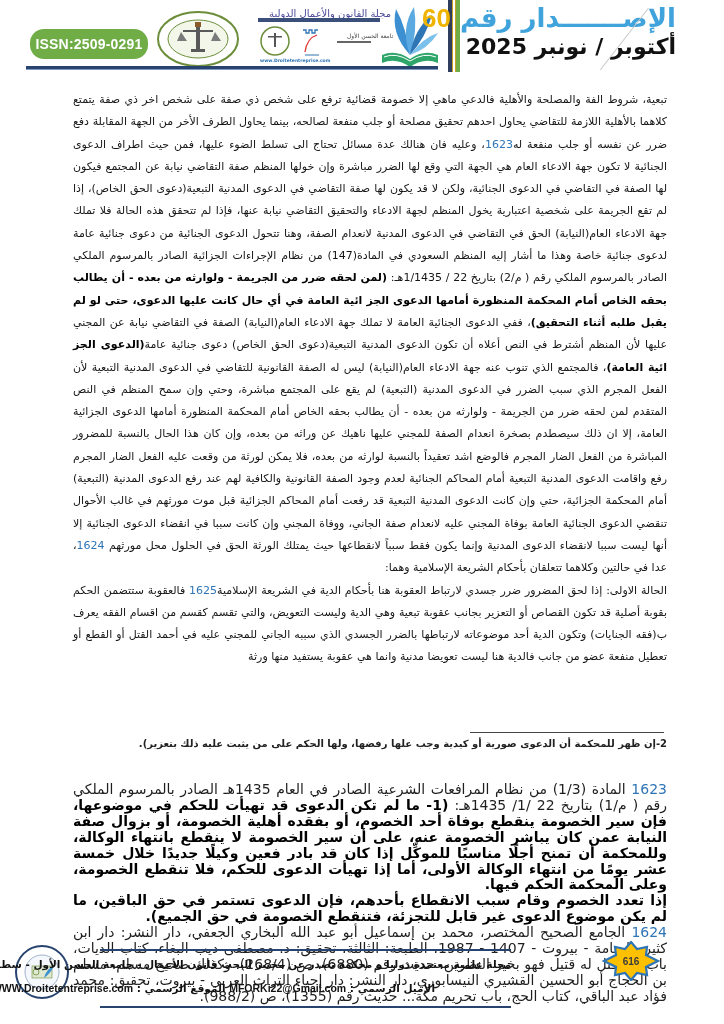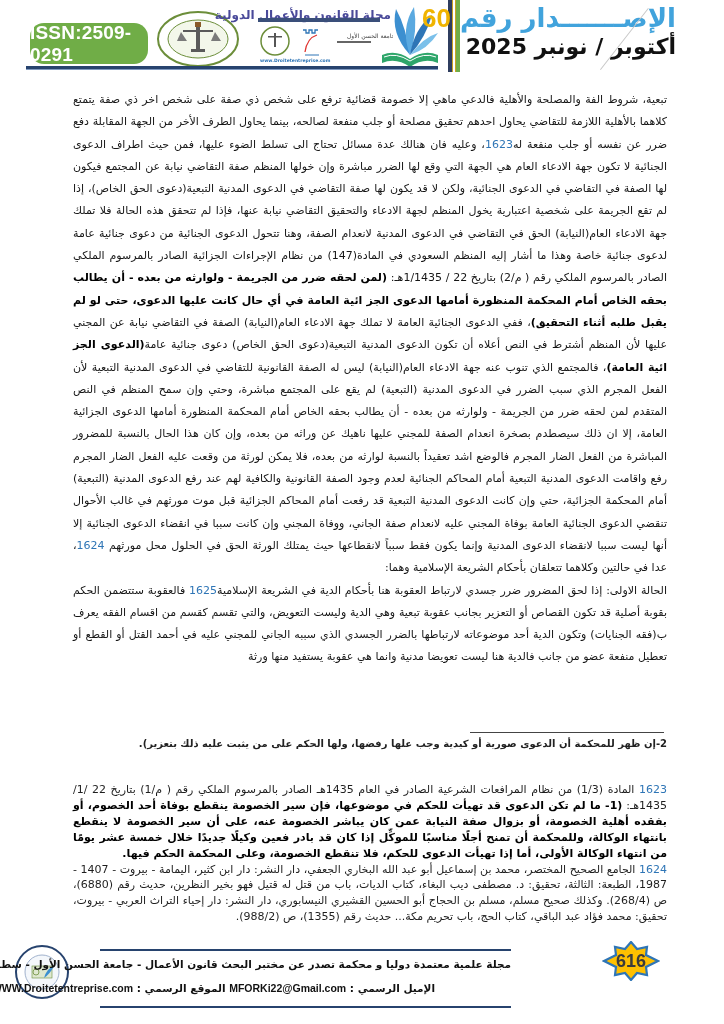--- a/index.html
+++ b/index.html
@@ -1,23 +1,23 @@
 <!DOCTYPE html>
 <html><head>
 <meta charset="utf-8">
 <style>
   html, body { margin: 0; padding: 0; background: #ffffff; }
   body { width: 724px; height: 1024px; position: relative; overflow: hidden; font-family: "DejaVu Sans", sans-serif; color: #111; }
 
   
   .header { position: absolute; left: 0; top: 0; width: 724px; height: 80px; }
-  .issn-badge { position: absolute; left: 30px; top: 23px; width: 118px; height: 41px; background: #70ad47; border-radius: 14px; color: #fff; font-family: "Liberation Sans", sans-serif; font-size: 19px; font-weight: bold; display: flex; align-items: center; justify-content: center; letter-spacing: 0.2px; }
+  .issn-badge { position: absolute; left: 30px; top: 29px; width: 118px; height: 30px; background: #70ad47; border-radius: 14px; color: #fff; font-family: "Liberation Sans", sans-serif; font-size: 14px; font-weight: bold; display: flex; align-items: center; justify-content: center; letter-spacing: 0.2px; }
   .lab-seal { position: absolute; left: 155px; top: 10px; width: 86px; height: 58px; }
   .journal-banner { position: absolute; left: 255px; top: 6px; width: 138px; height: 60px; }
-  .journal-banner .banner-title { position: absolute; right: 2px; top: 2px; font-size: 12px; color: #4a4a9a; font-weight: bold; white-space: nowrap; direction: rtl; }
+  .journal-banner .banner-title { position: absolute; right: 2px; top: 2px; font-size: 10px; color: #4a4a9a; font-weight: normal; white-space: nowrap; direction: rtl; }
   .journal-banner .banner-strip { position: absolute; left: 3px; top: 12px; width: 122px; height: 4px; background: #3a4f7a; }
   .journal-banner .banner-url { position: absolute; left: 5px; bottom: 3px; font-size: 4.5px; color: #2e75b6; font-weight: bold; }
   .book-logo { position: absolute; left: 380px; top: 3px; width: 60px; height: 66px; }
   .header-divider { position: absolute; left: 26px; top: 66px; width: 412px; height: 3px; background: #27436e; border-bottom: 1px solid #7f99c0; }
   .vbar1 { position: absolute; left: 448px; top: 0; width: 4px; height: 72px; background: #2f3d5f; border-right: 1px solid #c9a227; }
   .vbar2 { position: absolute; left: 455px; top: 0; width: 4px; height: 72px; background: #70ad47; border-left: 1px solid #c9a227; }
   .issue-line { position: absolute; right: 48px; top: 3px; direction: rtl; font-size: 26px; font-weight: bold; white-space: nowrap; }
   .issue-line .issue-label { color: #41a3dc; }
   .issue-line .issue-num { color: #f0b400; font-family: "Liberation Sans", sans-serif; }
   .date-line { position: absolute; right: 48px; top: 34px; direction: rtl; font-size: 22px; font-weight: bold; color: #111; white-space: nowrap; }
@@ -25,34 +25,34 @@
 
   
   .main { position: absolute; left: 73px; top: 89px; width: 594px; direction: rtl; text-align: justify; text-align-last: right; font-size: 11px; line-height: 22.3px; color: #161616; }
   .main p { margin: 0; }
   .main b { font-weight: bold; color: #000; }
   .fn-ref { color: #2e75b6; }
 
   .fn-sep { position: absolute; left: 470px; top: 732px; width: 194px; height: 1px; background: #444; }
   .fn2 { position: absolute; left: 73px; top: 738px; width: 594px; direction: rtl; text-align: right; font-size: 10px; font-weight: bold; color: #222; }
 
-  .footnotes { position: absolute; left: 73px; top: 782px; width: 594px; direction: rtl; text-align: justify; text-align-last: right; font-size: 11px; line-height: 15.9px; color: #1e1e1e; }
+  .footnotes { position: absolute; left: 73px; top: 782px; width: 594px; direction: rtl; text-align: justify; text-align-last: right; font-size: 14px; line-height: 15.9px; color: #1e1e1e; }
   .footnotes p { margin: 0; }
   .footnotes .fnum { color: #2e75b6; }
   .footnotes b { font-weight: bold; color: #000; }
 
   
   .foot-line-top { position: absolute; left: 100px; top: 949px; width: 411px; height: 2px; background: #27436e; }
   .foot-line-bot { position: absolute; left: 100px; top: 1006px; width: 411px; height: 2px; background: #27436e; }
   .foot-text1 { position: absolute; left: 100px; top: 958px; width: 411px; direction: rtl; text-align: center; font-size: 10.5px; font-weight: bold; color: #111; white-space: nowrap; }
   .foot-text2 { position: absolute; left: 100px; top: 982px; width: 335px; direction: rtl; text-align: center; font-size: 10.5px; font-weight: bold; color: #111; white-space: nowrap; }
   .foot-text2 .ltr { font-family: "Liberation Sans", sans-serif; direction: ltr; unicode-bidi: embed; }
   .foot-seal { position: absolute; left: 14px; top: 944px; width: 56px; height: 56px; }
   .page-badge { position: absolute; left: 602px; top: 941px; width: 58px; height: 40px; }
-  .page-badge .num { position: absolute; left: 0; top: 0; width: 58px; height: 40px; display: flex; align-items: center; justify-content: center; font-family: "Liberation Sans", sans-serif; font-weight: bold; font-size: 18px; color: #3c3c3c; }
+  .page-badge .num { position: absolute; left: 0; top: 0; width: 58px; height: 40px; display: flex; align-items: center; justify-content: center; font-family: "Liberation Sans", sans-serif; font-weight: bold; font-size: 10px; color: #3c3c3c; }
 </style>
 </head>
 <body>
 
 <div class="header">
   <div class="issn-badge">ISSN:2509-0291</div>
 
   <svg class="lab-seal" viewBox="0 0 86 58">
     <ellipse cx="43" cy="29" rx="40" ry="27" fill="#fff" stroke="#6c8e3a" stroke-width="2"></ellipse>
     <ellipse cx="43" cy="29" rx="30" ry="19" fill="#f3f7ea" stroke="#6c8e3a" stroke-width="1"></ellipse>
@@ -103,20 +103,21 @@
 
 <div class="main">
   <p id="body-text"><span>تبعية، شروط الفة والمصلحة والأهلية فالدعي ماهي إلا خصومة قضائية ترفع على شخص ذي صفة على شخص اخر ذي صفة يتمتع كلاهما بالأهلية اللازمة للتقاضي يحاول احدهم تحقيق مصلحة أو جلب منفعة لصالحه، بينما يحاول الطرف الأخر من الجهة المقابلة دفع ضرر عن نفسه أو جلب منفعة له</span><span class="fn-ref">1623</span><span>، وعليه فان هنالك عدة مسائل تحتاج الى تسلط الضوء عليها، فمن حيث اطراف الدعوى الجنائية لا تكون جهة الادعاء العام هي الجهة التي وقع لها الضرر مباشرة وإن خولها المنظم صفة التقاضي نيابة عن المجتمع فيكون لها الصفة في التقاضي في الدعوى الجنائية، ولكن لا قد يكون لها صفة التقاضي في الدعوى المدنية التبعية(دعوى الحق الخاص)، إذا لم تقع الجريمة على شخصية اعتبارية يخول المنظم لجهة الادعاء والتحقيق التقاضي نيابة عنها، فإذا لم تتحقق هذه الحالة فلا تملك جهة الادعاء العام(النيابة) الحق في التقاضي في الدعوى المدنية لانعدام الصفة، وهنا تتحول الدعوى الجنائية من دعوى جنائية عامة لدعوى جنائية خاصة وهذا ما أشار إليه المنظم السعودي في المادة(147) من نظام الإجراءات الجزائية الصادر بالمرسوم الملكي الصادر بالمرسوم الملكي رقم ( م/2) بتاريخ 22 / 1/1435هـ: </span><b>(لمن لحقه ضرر من الجريمة - ولوارثه من بعده - أن يطالب بحقه الخاص أمام المحكمة المنظورة أمامها الدعوى الجز ائية العامة في أي حال كانت عليها الدعوى، حتى لو لم يقبل طلبه أثناء التحقيق)</b><span>، ففي الدعوى الجنائية العامة لا تملك جهة الادعاء العام(النيابة) الصفة في التقاضي نيابة عن المجني عليها لأن المنظم أشترط في النص أعلاه أن تكون الدعوى المدنية التبعية(دعوى الحق الخاص) دعوى جنائية عامة</span><b>(الدعوى الجز ائية العامة)</b><span>، فالمجتمع الذي تنوب عنه جهة الادعاء العام(النيابة) ليس له الصفة القانونية للتقاضي في الدعوى المدنية التبعية لأن الفعل المجرم الذي سبب الضرر في الدعوى المدنية (التبعية) لم يقع على المجتمع مباشرة، وحتي وإن سمح المنظم في النص المتقدم لمن لحقه ضرر من الجريمة - ولوارثه من بعده - أن يطالب بحقه الخاص أمام المحكمة المنظورة أمامها الدعوى الجزائية العامة، إلا ان ذلك سيصطدم بصخرة انعدام الصفة للمجني عليها ناهيك عن وراثه من بعده، وإن كان هذا الحال بالنسبة للمضرور المباشرة من الفعل الضار المجرم فالوضع اشد تعقيداً بالنسبة لوارثه من بعده، فلا يمكن لورثة من وقعت عليه الفعل الضار المجرم رفع واقامت الدعوى المدنية التبعية أمام المحاكم الجنائية لعدم وجود الصفة القانونية والكافية لهم عند رفع الدعوى المدنية (التبعية) أمام المحكمة الجزائية، حتي وإن كانت الدعوى المدنية التبعية قد رفعت أمام المحاكم الجزائية قبل موت مورثهم في غالب الأحوال تنقضي الدعوى الجنائية العامة بوفاة المجني عليه لانعدام صفة الجاني، ووفاة المجني وإن كانت سببا في انقضاء الدعوى الجنائية إلا أنها ليست سببا لانقضاء الدعوى المدنية وإنما يكون فقط سبباً لانقطاعها حيث يمتلك الورثة الحق في الحلول محل مورثهم </span><span class="fn-ref">1624</span><span>، عدا في حالتين وكلاهما تتعلقان بأحكام الشريعة الإسلامية وهما:</span><br><span>الحالة الاولى: إذا لحق المضرور ضرر جسدي لارتباط العقوبة هنا بأحكام الدية في الشريعة الإسلامية</span><span class="fn-ref">1625</span><span> فالعقوبة ستتضمن الحكم بقوبة أصلية قد تكون القصاص أو التعزير بجانب عقوبة تبعية وهي الدية وليست التعويض، والتي تقسم كقسم من اقسام الفقه يعرف ب(فقه الجنايات) وتكون الدية أحد موضوعاته لارتباطها بالضرر الجسدي الذي سببه الجاني للمجني عليه في أحمد القتل أو القطع أو تعطيل منفعة عضو من جانب فالدية هنا ليست تعويضا مدنية وانما هي عقوبة يستفيد منها ورثة</span></p>
 </div>
 
 <div class="fn-sep"></div>
 <div class="fn2">2-إن ظهر للمحكمة أن الدعوى صورية أو كيدية وجب علها رفضها، ولها الحكم على من يثبت عليه ذلك بتعزير).</div>
 
 <div class="footnotes" id="footnotes">
     <p><span class="fnum">1623 </span><span>المادة (1/3) من نظام المرافعات الشرعية الصادر في العام 1435هـ الصادر بالمرسوم الملكي رقم ( م/1) بتاريخ 22 /1/ 1435هـ: </span><b>(1- ما لم تكن الدعوى قد تهيأت للحكم في موضوعها، فإن سير الخصومة ينقطع بوفاة أحد الخصوم، أو بفقده أهلية الخصومة، أو بزوال صفة النيابة عمن كان يباشر الخصومة عنه، على أن سير الخصومة لا ينقطع بانتهاء الوكالة، وللمحكمة أن تمنح أجلًا مناسبًا للموكِّل إذا كان قد بادر فعين وكيلًا جديدًا خلال خمسة عشر يومًا من انتهاء الوكالة الأولى، أما إذا تهيأت الدعوى للحكم، فلا تنقطع الخصومة، وعلى المحكمة الحكم فيها.</b></p>
+    <p><b>إذا تعدد الخصوم وقام سبب الانقطاع بأحدهم، فإن الدعوى تستمر في حق الباقين، ما لم يكن موضوع الدعوى غير قابل للتجزئة، فتنقطع الخصومة في حق الجميع).</b></p>
     <p><span class="fnum">1624 </span><span>الجامع الصحيح المختصر، محمد بن إسماعيل أبو عبد الله البخاري الجعفي، دار النشر: دار ابن كثير، اليمامة - بيروت - 1407 - 1987، الطبعة: الثالثة، تحقيق: د. مصطفى ديب البغاء، كتاب الديات، باب من قتل له قتيل فهو بخير النظرين، حديث رقم (6880)، ص (268/4). وكذلك صحيح مسلم، مسلم بن الحجاج أبو الحسين القشيري النيسابوري، دار النشر: دار إحياء التراث العربي - بيروت، تحقيق: محمد فؤاد عبد الباقي، كتاب الحج، باب تحريم مكة... حديث رقم (1355)، ص (988/2).</span></p>
   </div>
 
 <svg class="foot-seal" viewBox="0 0 56 56">
   <circle cx="28" cy="28" r="26" fill="#fff" stroke="#27436e" stroke-width="2"></circle>
   <circle cx="28" cy="28" r="17" fill="#f4f7fb" stroke="#8aa0c0" stroke-width="0.8"></circle>
   <rect x="18" y="22" width="20" height="12" fill="#dfe8d0" stroke="#6c8e3a" stroke-width="0.6"></rect>
   <path d="M30 34 Q33 24 40 22 Q36 30 30 34 Z" fill="#3c8fd0"></path>
   <circle cx="22" cy="28" r="3" fill="none" stroke="#6c8e3a" stroke-width="0.8"></circle>
 </svg>

